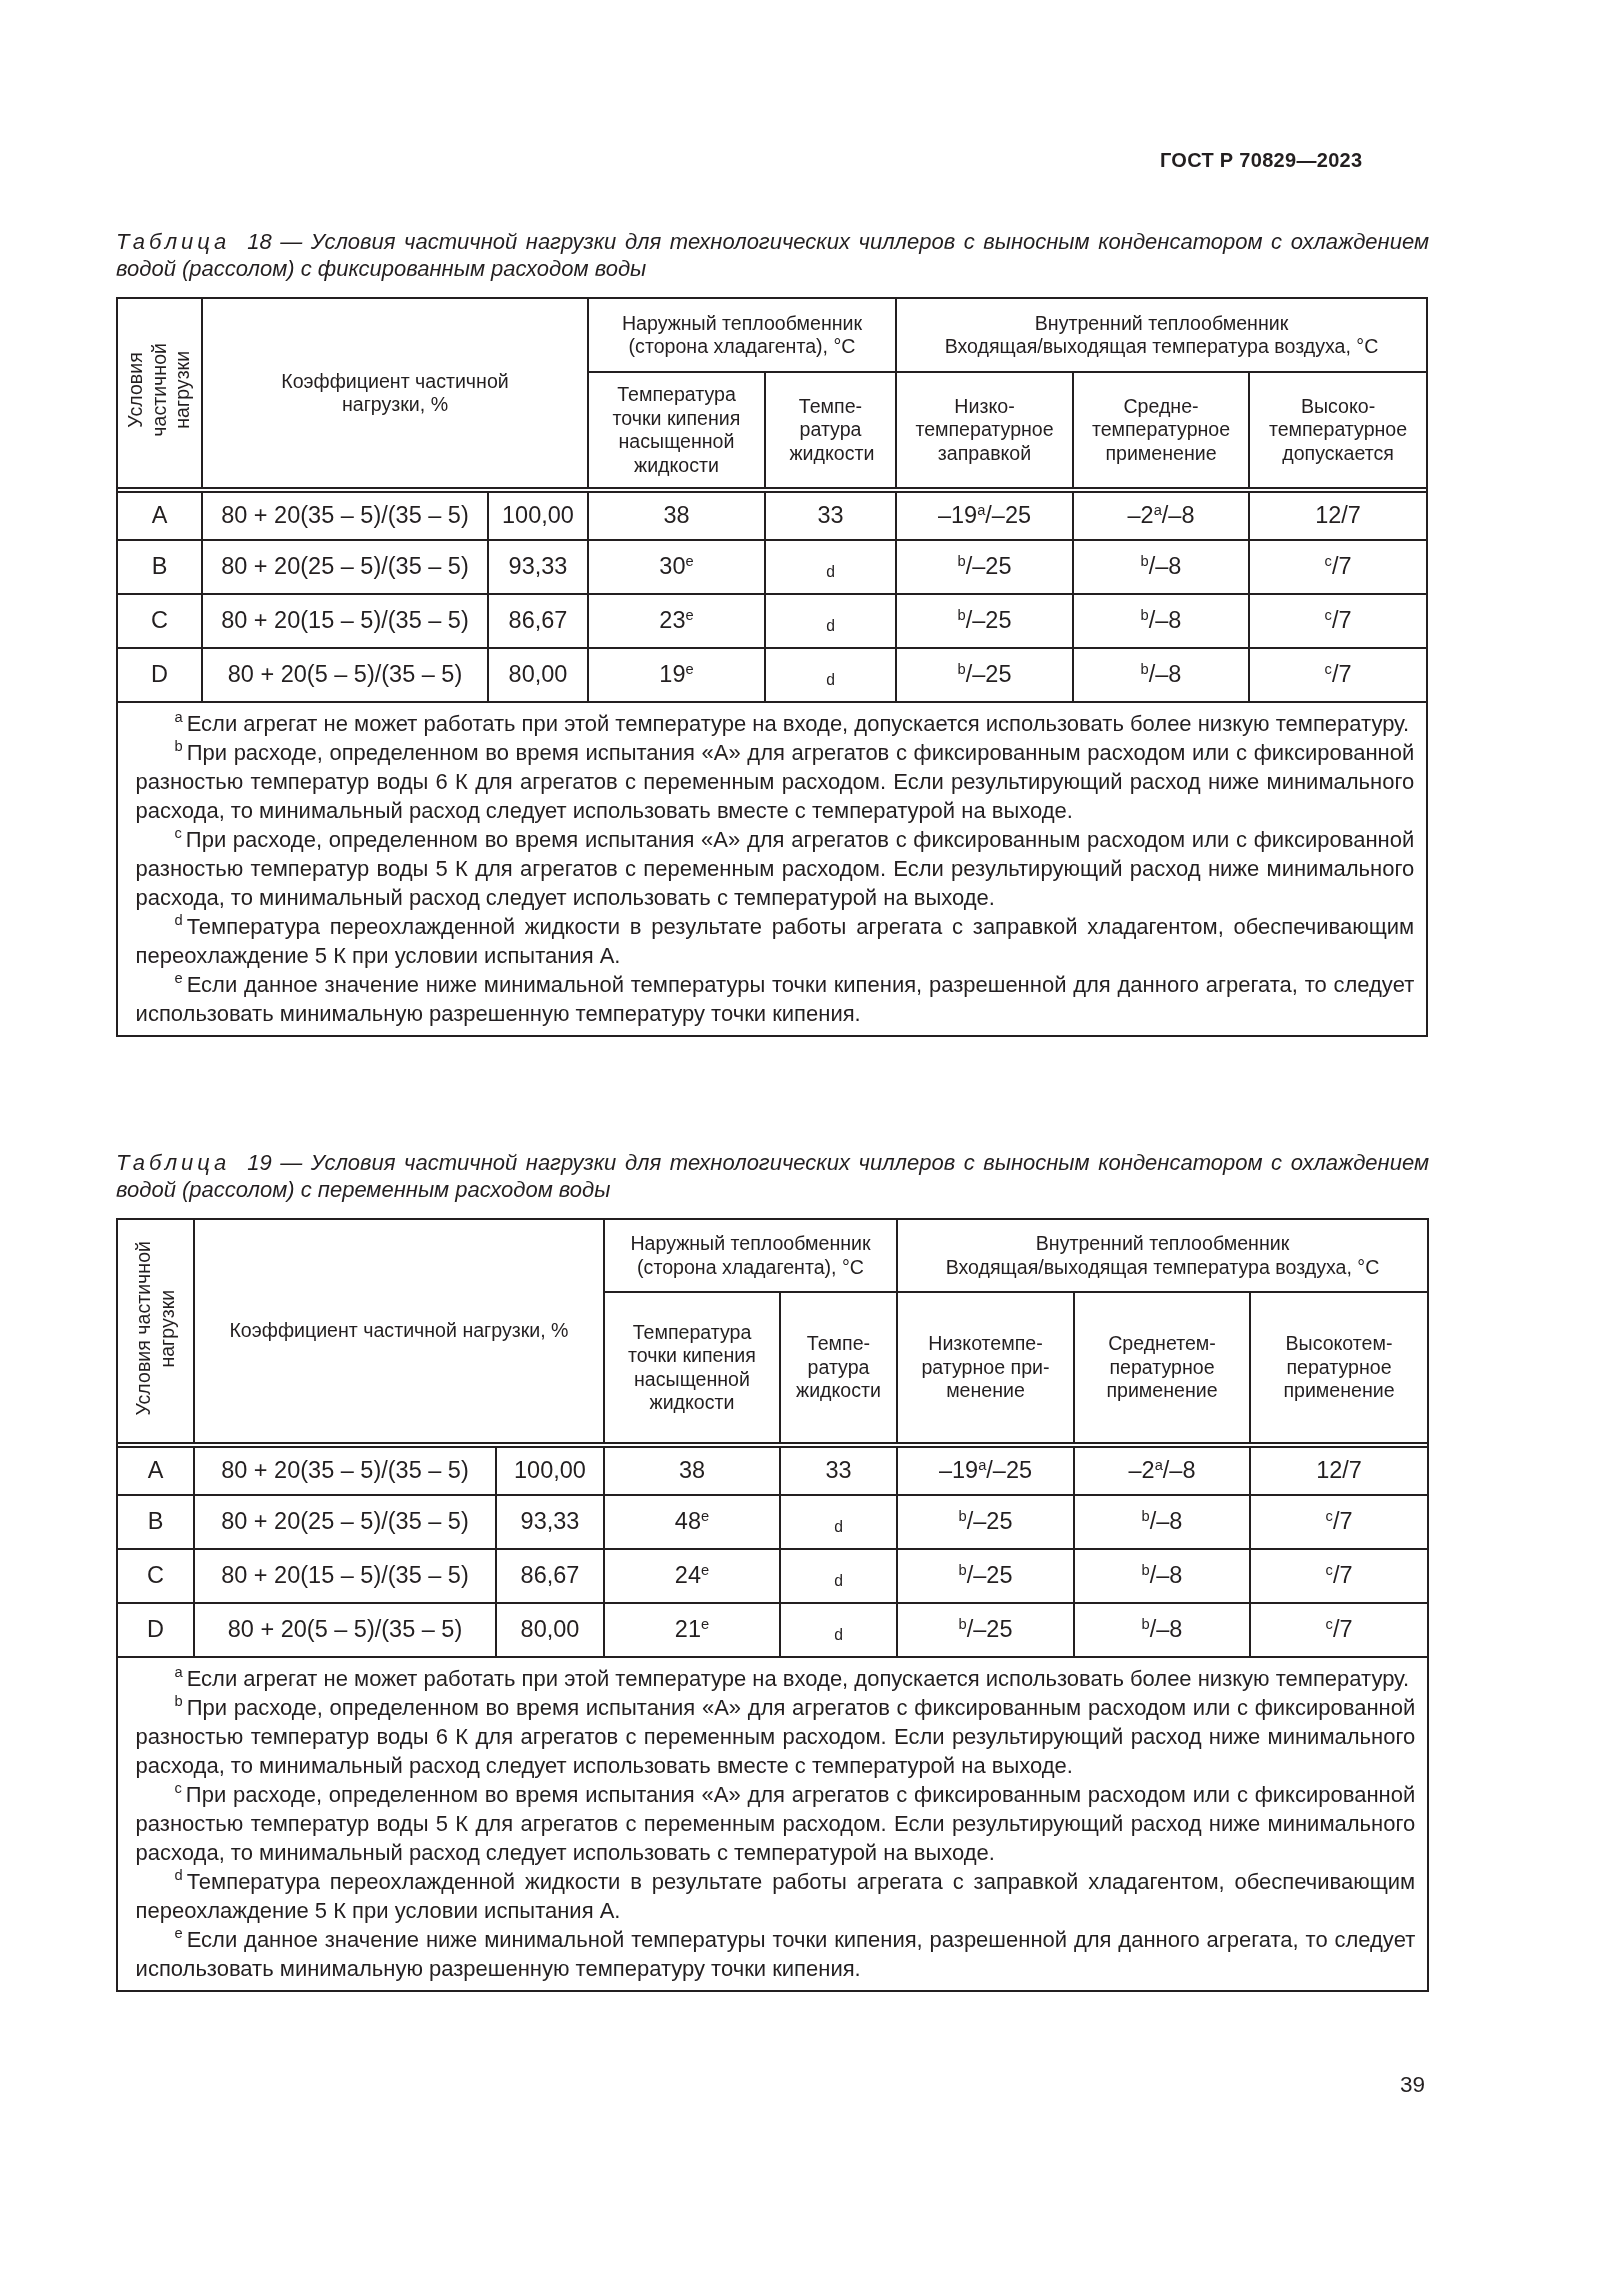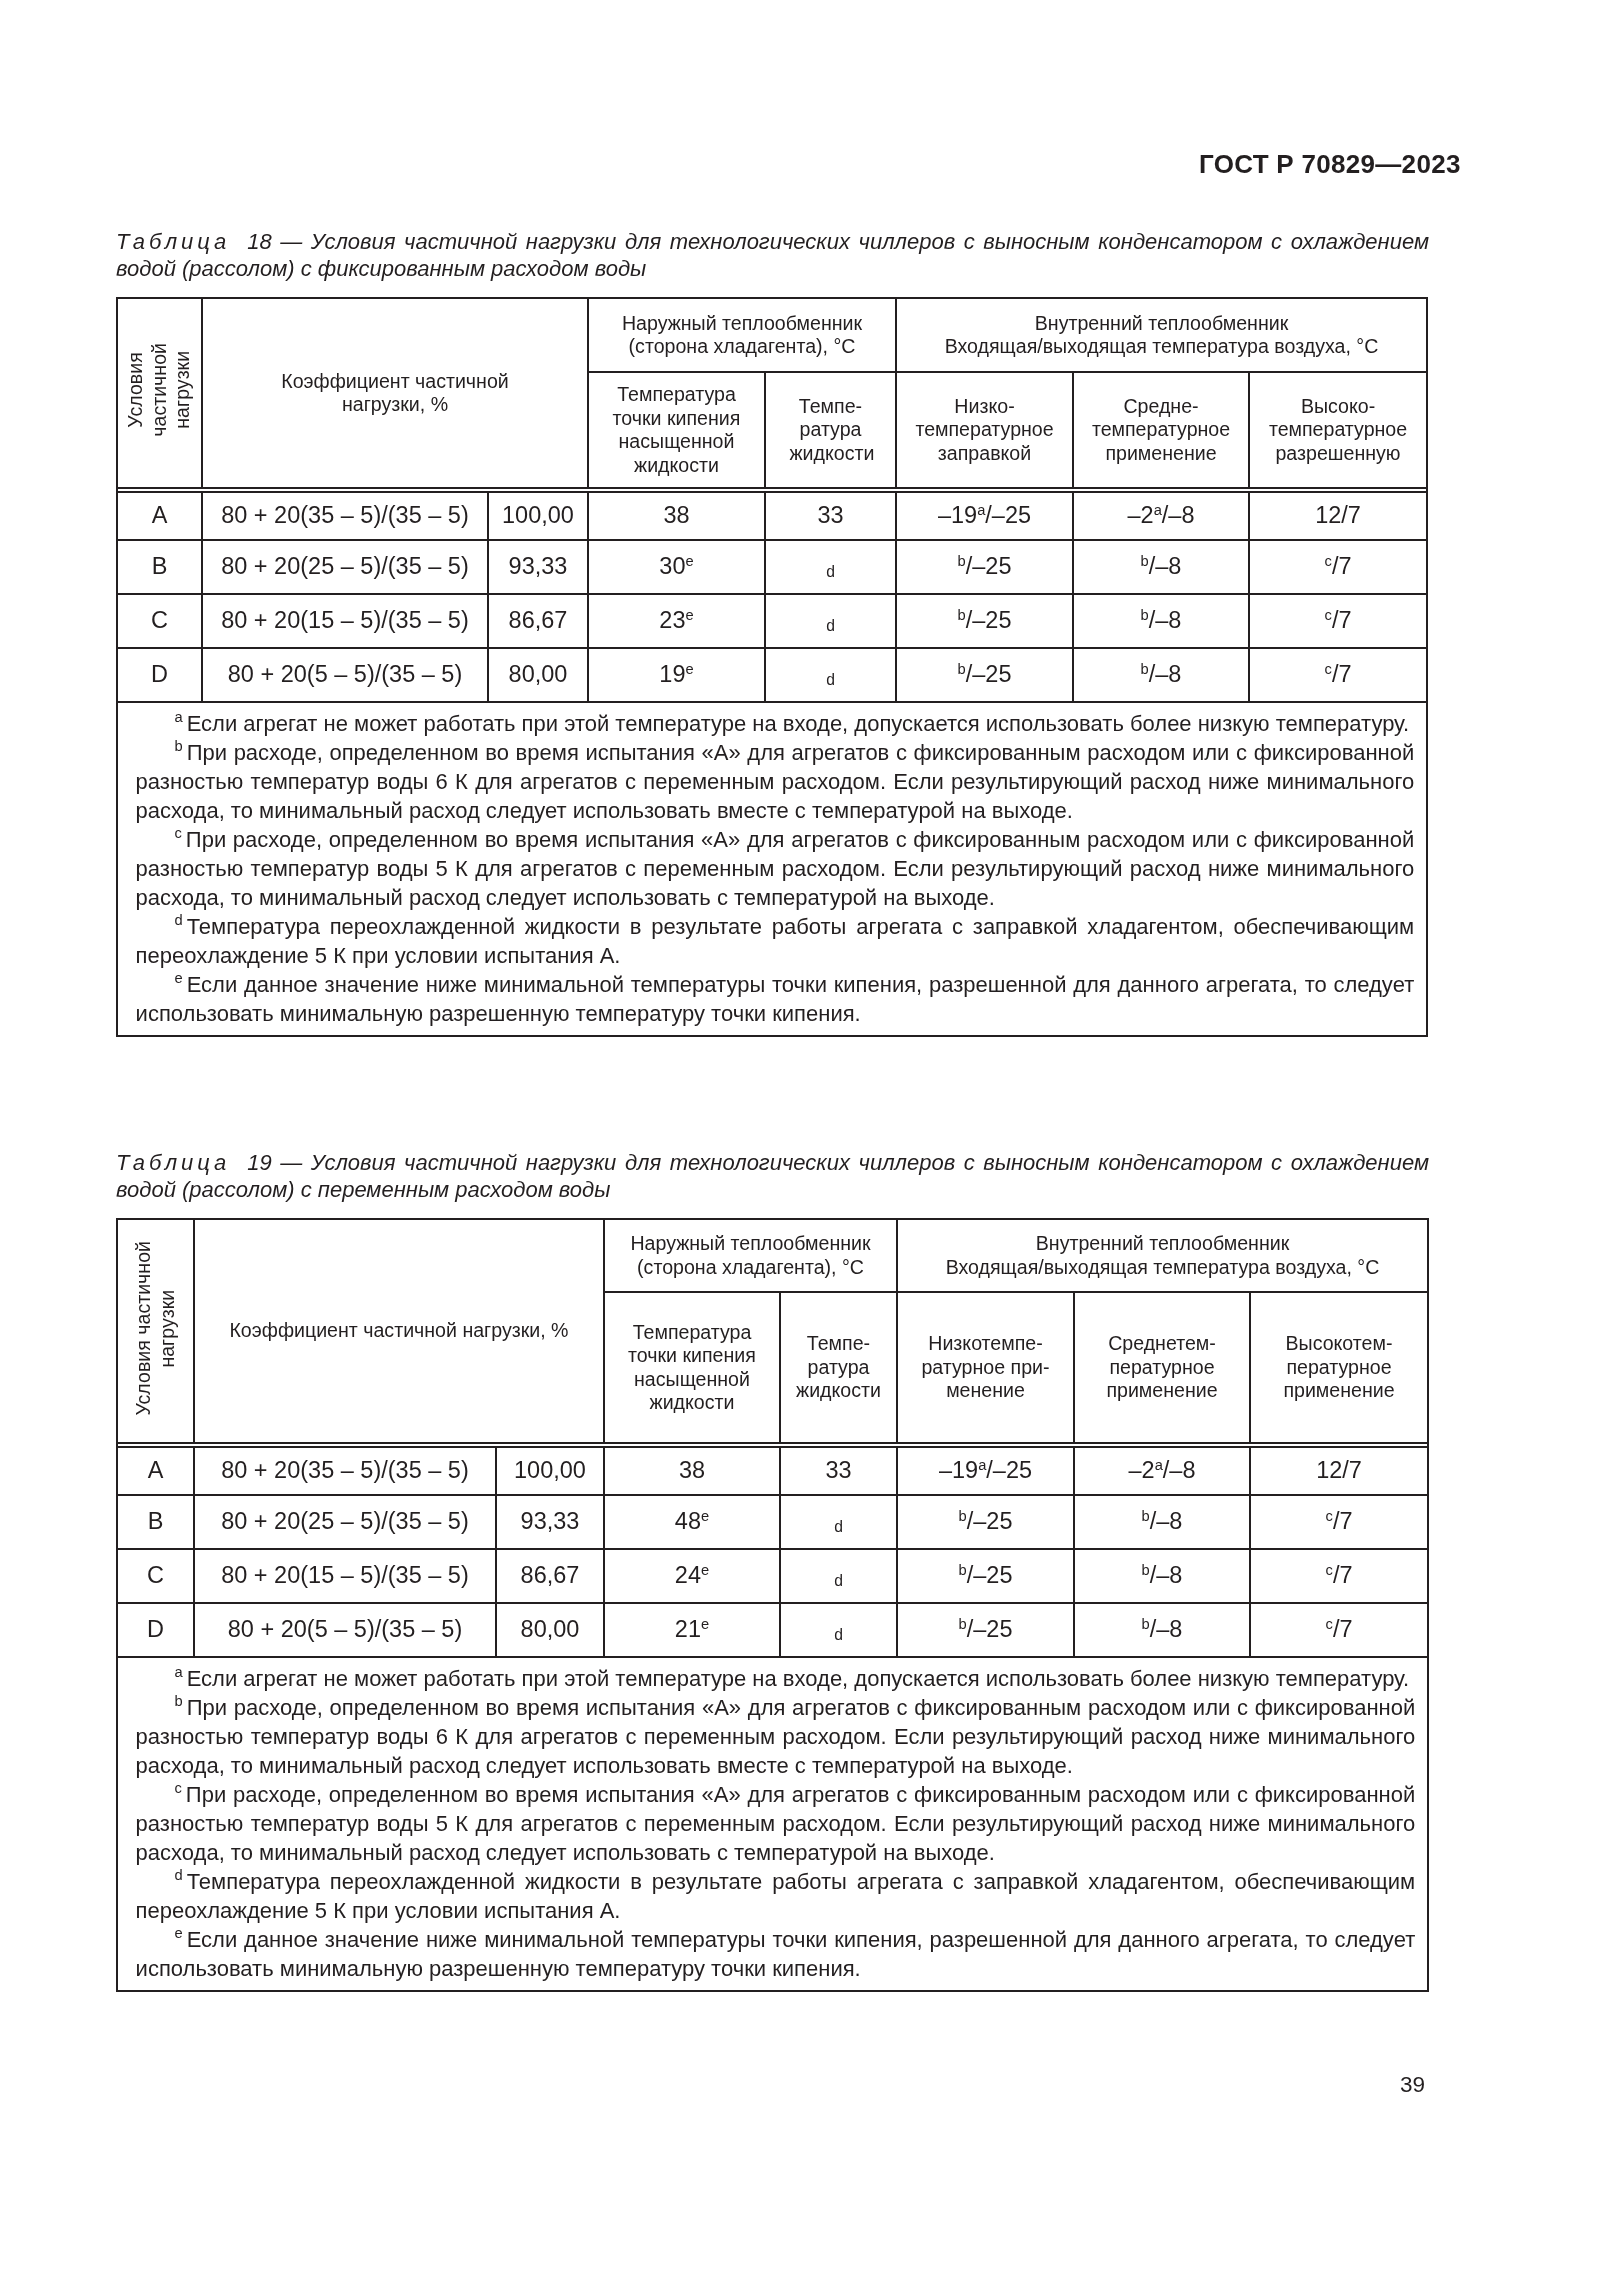--- a/index.html
+++ b/index.html
@@ -1,17 +1,17 @@
 <!DOCTYPE html>
 <html><head>
 <meta charset="utf-8">
 <style>
   html, body { margin:0; padding:0; background:#ffffff; }
   body { width:1621px; height:2293px; position:relative; font-family:"Liberation Sans", sans-serif; color:#231f20; }
-  .doc-code { position:absolute; left:1160px; top:149px; font-size:26px; font-weight:bold; letter-spacing:0.3px;margin-left:39px; }
+  .doc-code { position:absolute; left:1160px; top:149px; font-size:20px; font-weight:bold; letter-spacing:0.3px; }
   .caption { position:absolute; left:116px; width:1313px; font-size:22px; line-height:27.4px; text-align:justify; text-align-last:left;font-style:italic; }
   .caption .spaced { letter-spacing:3.9px; }
   .tbl { position:absolute; left:116px; width:1312px; border-collapse:collapse; table-layout:fixed; }
   .tbl td { border:2px solid #231f20; padding:0; text-align:center; vertical-align:middle; font-size:19.6px; line-height:23.5px; }
   .tbl .hdr td { font-size:19.6px; }
   .tbl .data td { font-size:23.5px; height:46px; }
   .tbl .sep td { height:0; border-top:2px solid #231f20; border-bottom:2px solid #231f20; padding:2px 0 0 0; }
   .vert { writing-mode:vertical-rl; transform:rotate(180deg); display:inline-block; font-size:19.6px; line-height:23.5px; white-space:pre-line; text-align:center; }
   sup { font-size:14.7px; vertical-align:7.8px; line-height:0; }
   .notes td { text-align:justify; vertical-align:top; padding:5.9px 11.8px 7.8px 17.6px; font-size:22px; line-height:29px; }
@@ -49,21 +49,21 @@
     <td colspan="3">
           <div>Внутренний теплообменник</div>
           <div>Входящая/выходящая температура воздуха, °C</div>
         </td>
   </tr>
   <tr class="hdr" style="height:116px;">
     <td style="padding:0 11.8px;"><span>Температура точки кипения насыщенной жидкости</span></td>
     <td style="padding:0 23.5px;"><span>Темпе-ратура жидкости</span></td>
     <td style="padding:0 3.9px;"><span>Низко-температурное заправкой</span></td>
     <td style="padding:0 3.9px;"><span>Средне-температурное применение</span></td>
-    <td style="padding:0 3.9px;"><span>Высоко-температурное разрешенную</span></td>
+    <td style="padding:0 3.9px;"><span>Высоко-температурное допускается</span></td>
   </tr>
   <tr class="sep">
         <td colspan="8"></td>
       </tr>
   </tbody>
     <tbody id="t18-rows">
       <tr class="data">
         <td><span>A</span></td>
         <td><span>80 + 20(35 – 5)/(35 – 5)</span></td>
         <td><span>100,00</span></td>

